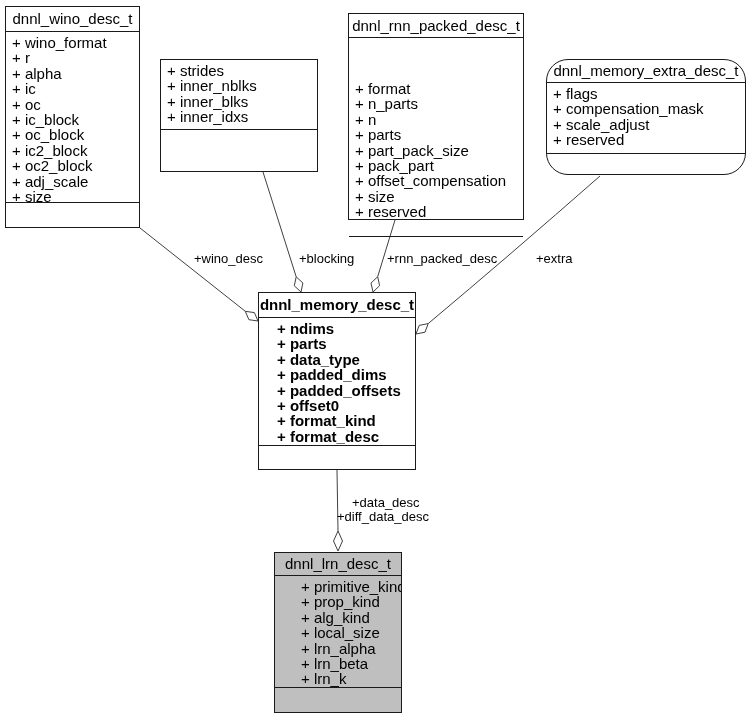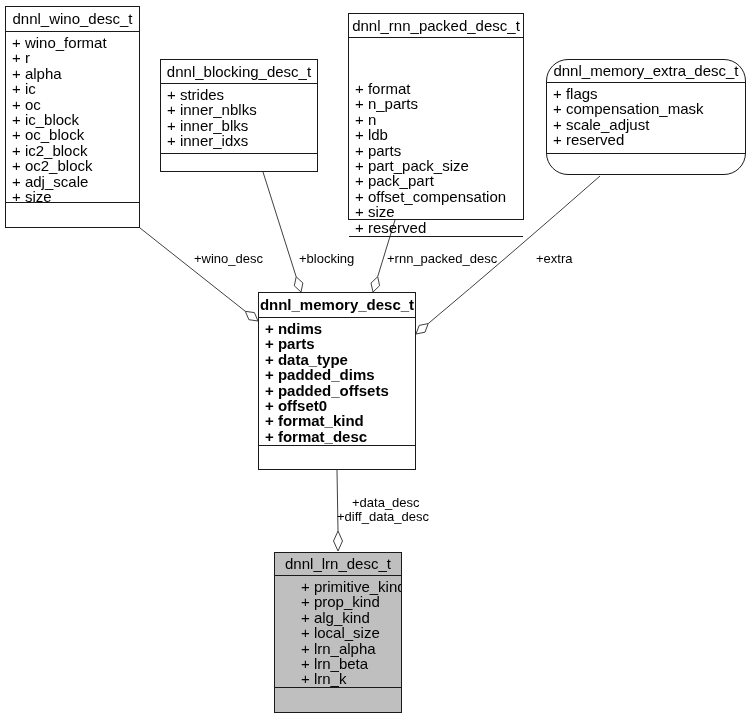--- a/index.html
+++ b/index.html
@@ -91,37 +91,35 @@
       <div class="field">+ oc_block</div>
       <div class="field">+ ic2_block</div>
       <div class="field">+ oc2_block</div>
       <div class="field">+ adj_scale</div>
       <div class="field">+ size</div>
     </div>
     <div class="class-empty"></div>
   </div>
 
   <div class="class-box" style="left:160px; top:59px; width:158px; height:113px;">
-    <div class="class-title" style="height:24px;">dnnl_blocking_desc_t</div>
     <div class="class-fields" style="height:69px;">
       <div class="field">+ strides</div>
       <div class="field">+ inner_nblks</div>
       <div class="field">+ inner_blks</div>
       <div class="field">+ inner_idxs</div>
     </div>
     <div class="class-empty"></div>
   </div>
 
   <div class="class-box" style="left:348px; top:13px; width:176px; height:207px;">
     <div class="class-title" style="height:24px;">dnnl_rnn_packed_desc_t</div>
     <div class="class-fields" style="height:158px;margin-top:40px;">
       <div class="field">+ format</div>
       <div class="field">+ n_parts</div>
       <div class="field">+ n</div>
-      <div class="field">+ ldb</div>
       <div class="field">+ parts</div>
       <div class="field">+ part_pack_size</div>
       <div class="field">+ pack_part</div>
       <div class="field">+ offset_compensation</div>
       <div class="field">+ size</div>
       <div class="field">+ reserved</div>
     </div>
     <div class="class-empty"></div>
   </div>
 
@@ -131,21 +129,21 @@
       <div class="field">+ flags</div>
       <div class="field">+ compensation_mask</div>
       <div class="field">+ scale_adjust</div>
       <div class="field">+ reserved</div>
     </div>
     <div class="class-empty"></div>
   </div>
 
   <div class="class-box" style="left:258px; top:292px; width:158px; height:178px;font-weight:bold;">
     <div class="class-title" style="height:25px;">dnnl_memory_desc_t</div>
-    <div class="class-fields" style="height:127px;">
+    <div class="class-fields" style="height:127px;margin-left:12px;">
       <div class="field">+ ndims</div>
       <div class="field">+ parts</div>
       <div class="field">+ data_type</div>
       <div class="field">+ padded_dims</div>
       <div class="field">+ padded_offsets</div>
       <div class="field">+ offset0</div>
       <div class="field">+ format_kind</div>
       <div class="field">+ format_desc</div>
     </div>
     <div class="class-empty"></div>

